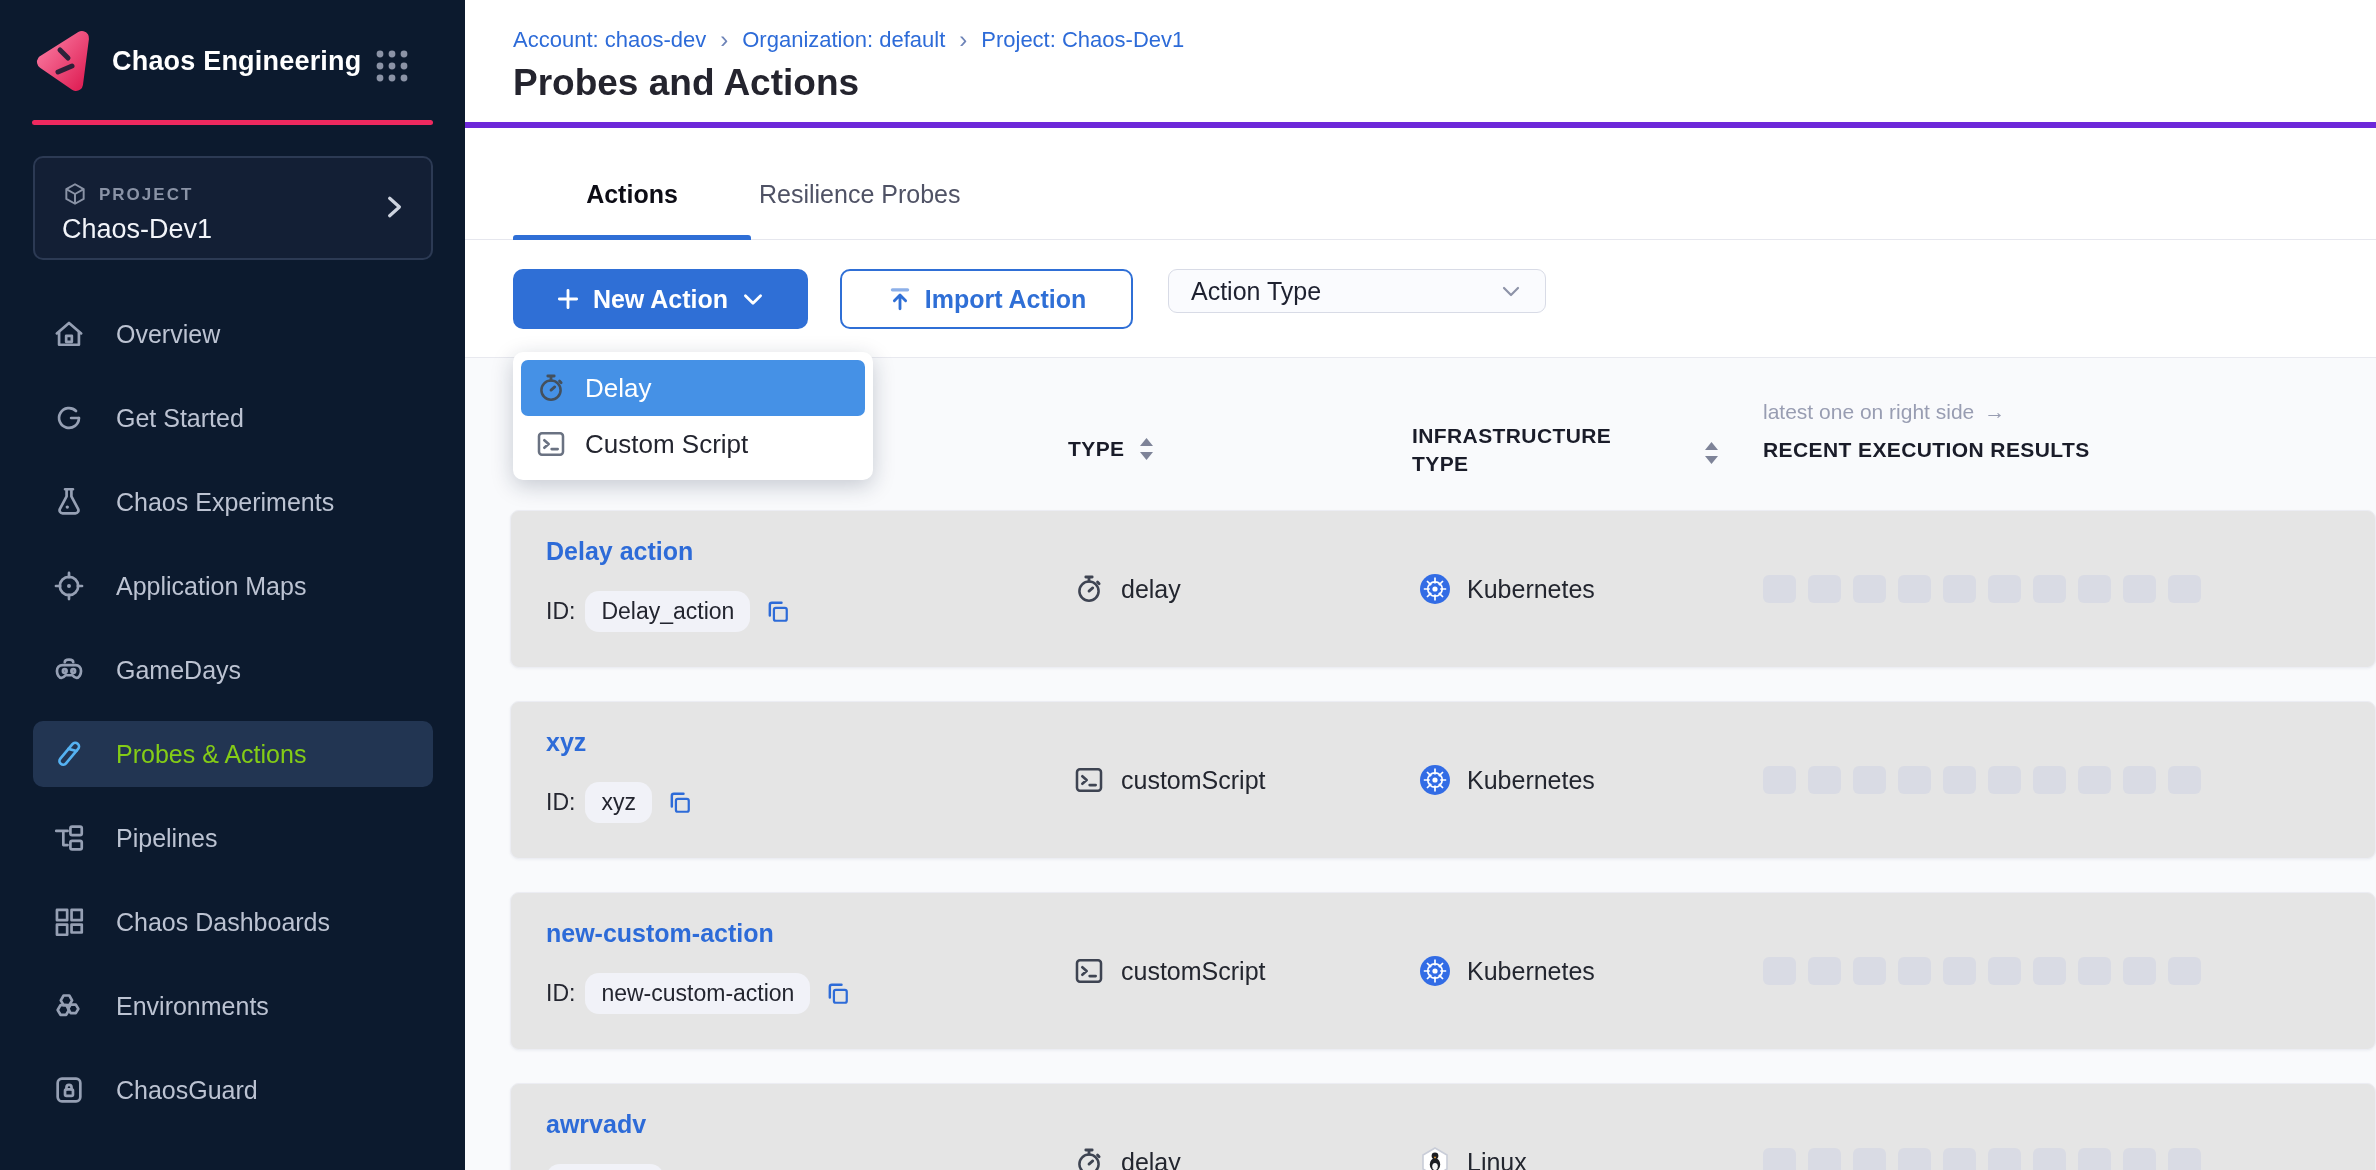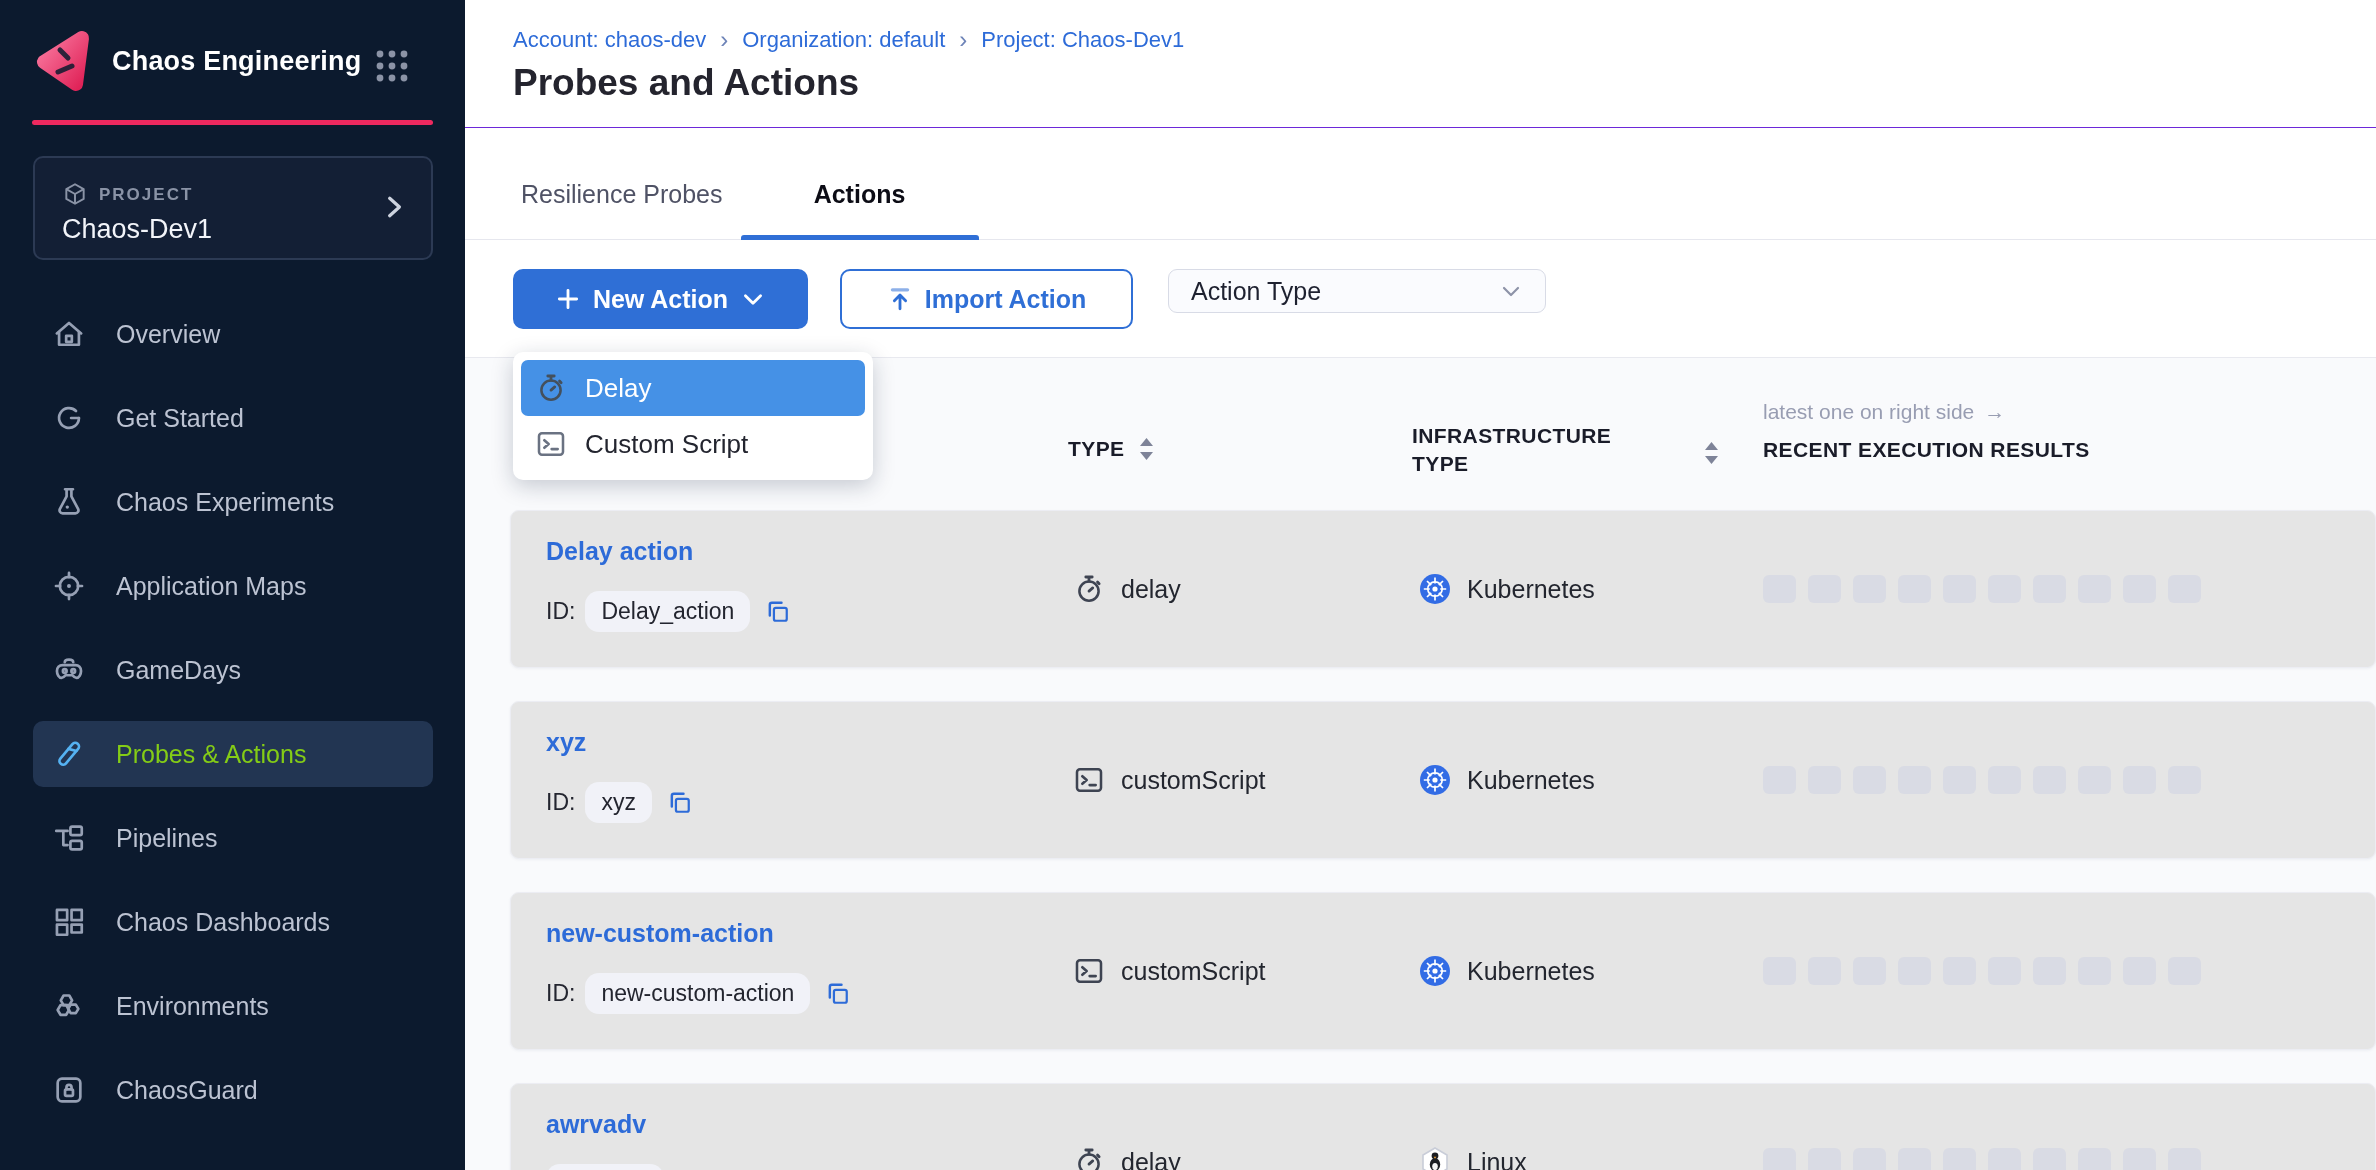--- a/index.html
+++ b/index.html
@@ -25,21 +25,21 @@
   .sb-item .sb-icon { width:34px; height:34px; margin-right:30px; color:#96a0b4; flex:0 0 auto; }
   .sb-item .sb-label { font-size:25px; }
   .sb-item.active { color:#84cc16; }
   .sb-item.active .sb-icon { color:#55b2f2; }
   .sb-item.active::before { content:""; position:absolute; left:33px; right:32px; top:9px; bottom:9px; background:#223552; border-radius:10px; }
   .sb-item > * { position:relative; }
 
   
   .main { position:absolute; left:465px; top:0; right:0; height:1170px; background:#ffffff; }
 
-  .page-header { position:absolute; left:0; top:0; right:0; height:128px; border-bottom:1px solid #6d28d9; background:#fff; }
+  .page-header { position:absolute; left:0; top:0; right:0; height:128px; border-bottom:6px solid #6d28d9; background:#fff; }
   .breadcrumb { position:absolute; left:48px; top:26px; display:flex; align-items:center; gap:14px; font-size:22px; }
   .crumb { color:#2d6bd8; cursor:pointer; }
   .crumb-sep { color:#6e84b8; font-size:24px; }
   .page-title { position:absolute; left:48px; top:62px; font-size:37px; font-weight:700; color:#24242e; }
 
   .tabbar { position:absolute; left:0; top:150px; right:0; height:90px; background:#fff; border-bottom:1px solid #e6e7ee; display:flex; align-items:stretch; padding-left:48px; }
   .tab { display:flex; align-items:center; justify-content:center; font-size:25px; color:#4f5265; cursor:pointer; position:relative; }
   .tab.t0 { padding:0 8px; margin-right:10px; }
   .tab.t1 { min-width:238px; }
   .tab.active { color:#0c0c15; font-weight:700; }
@@ -249,22 +249,22 @@
         <span class="crumb">Account: chaos-dev</span>
         <span class="crumb-sep">›</span>
         <span class="crumb">Organization: default</span>
         <span class="crumb-sep">›</span>
         <span class="crumb">Project: Chaos-Dev1</span>
       </div>
     <div class="page-title">Probes and Actions</div>
   </div>
 
   <div class="tabbar" id="tabbar">
+      <div class="tab t1 active">Actions</div>
       <div class="tab t0">Resilience Probes</div>
-      <div class="tab t1 active">Actions</div>
     </div>
 
   <div class="toolbar">
     <button class="btn-primary">
       <span class="icon-plus">
         <svg viewBox="0 0 24 24" fill="none" stroke="currentColor" stroke-width="2.6" stroke-linecap="round">
             <path d="M12 4v16M4 12h16"></path>
           </svg>
       </span>
       <span>New Action</span>

